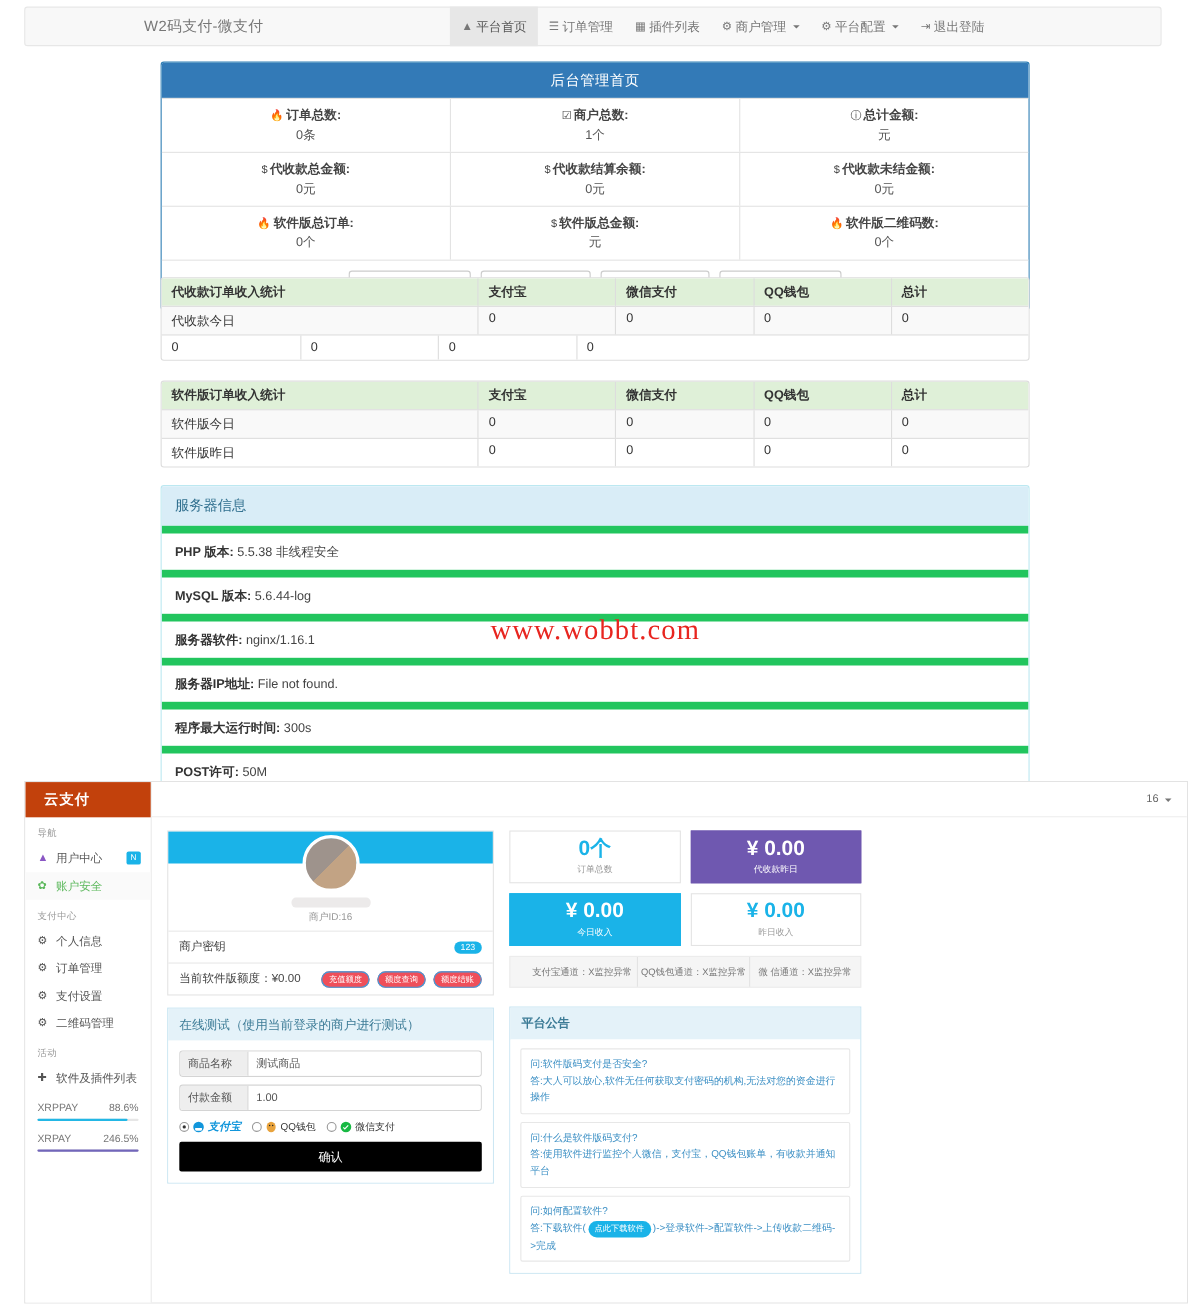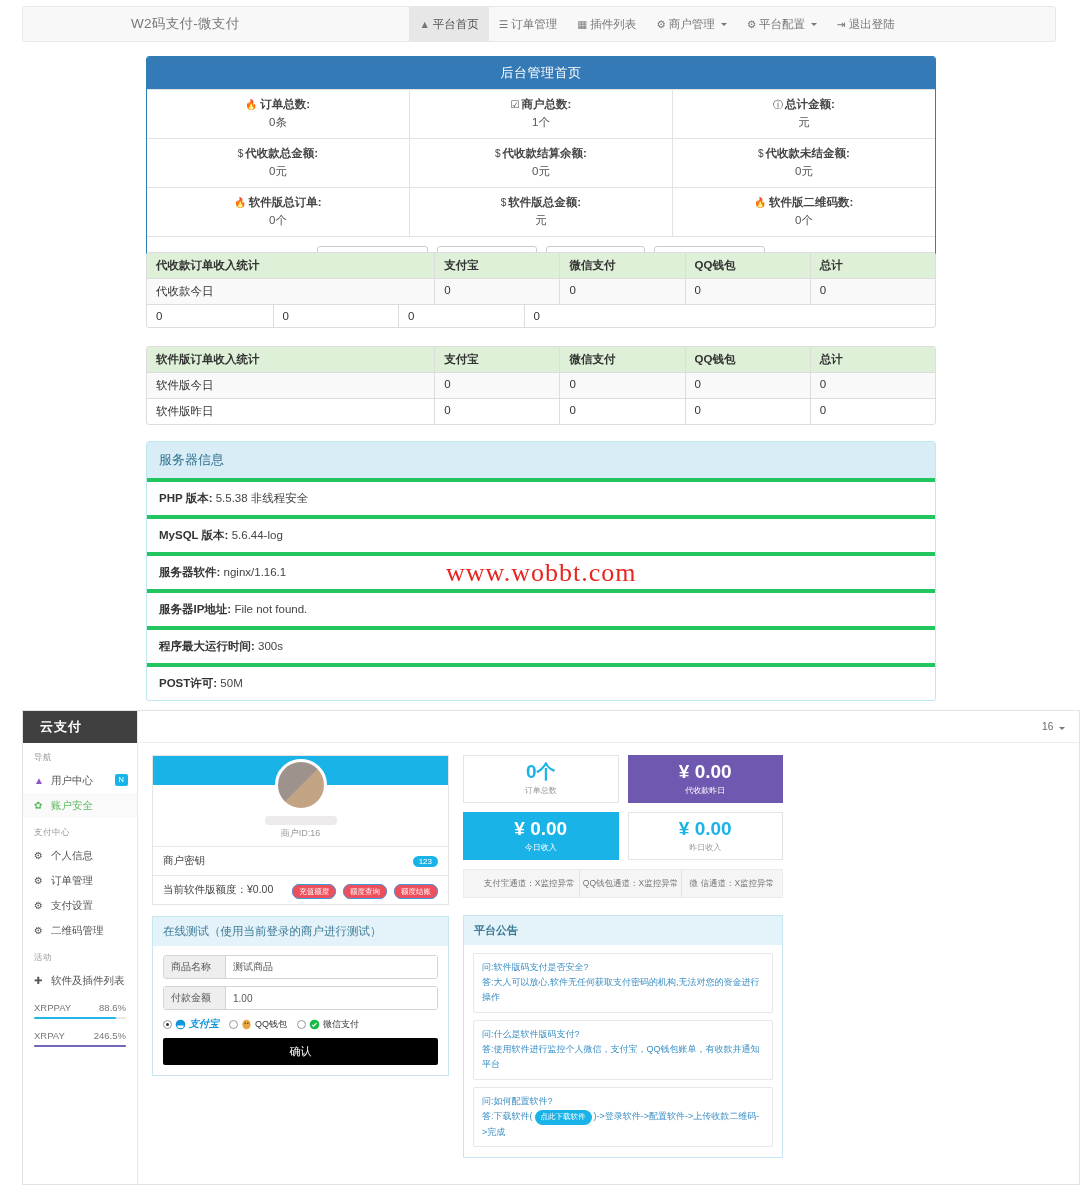--- a/index.html
+++ b/index.html
@@ -85,42 +85,42 @@
 
   .srv-panel {
     position: absolute; left: 146px; top: 441px; width: 790px;
     border: 1px solid #bce8f1; border-radius: 3px; background: #fff; overflow: hidden;
   }
   .srv-head {
     background: #d9edf7; color: #31708f; font-size: 13px; padding: 9px 12px;
   }
   .srv-row {
     padding: 9px 12px; font-size: 11.5px; color: #333;
-    border-top: 4px solid #22c55e;
+    border-top: 7px solid #22c55e;
   }
   .srv-row b { font-weight: bold; }
   .srv-row span { font-weight: normal; color: #444; }
 
   .watermark {
     position: absolute; left: 446px; top: 558px;
     color: #e8251f; font-size: 26px; letter-spacing: 1px;
     font-family: "Liberation Serif", "DejaVu Serif", serif;
   }
 
   
   #shot2 {
     position: absolute; left: 22px; top: 710px; width: 1058px; height: 475px;
     background: #fff; border: 1px solid #e3e3e3; overflow: hidden;
   }
   .side {
     position: absolute; left: 0; top: 0; width: 115px; height: 475px;
     background: #fff; border-right: 1px solid #e7e7e7;
   }
   .side-logo {
-    height: 32px; background: #404040; color: #fff;
+    height: 32px; background: #c2410c; color: #fff;
     display: flex; align-items: center; padding-left: 17px;
     font-size: 13px; font-weight: bold; letter-spacing: 1px;
   }
   .side-head {
     font-size: 8.5px; color: #999; padding: 9px 0 4px 11px; letter-spacing: .5px;
   }
   .side-item {
     display: flex; align-items: center; height: 25px;
     padding-left: 11px; font-size: 10.5px; color: #555; cursor: pointer;
     position: relative;

